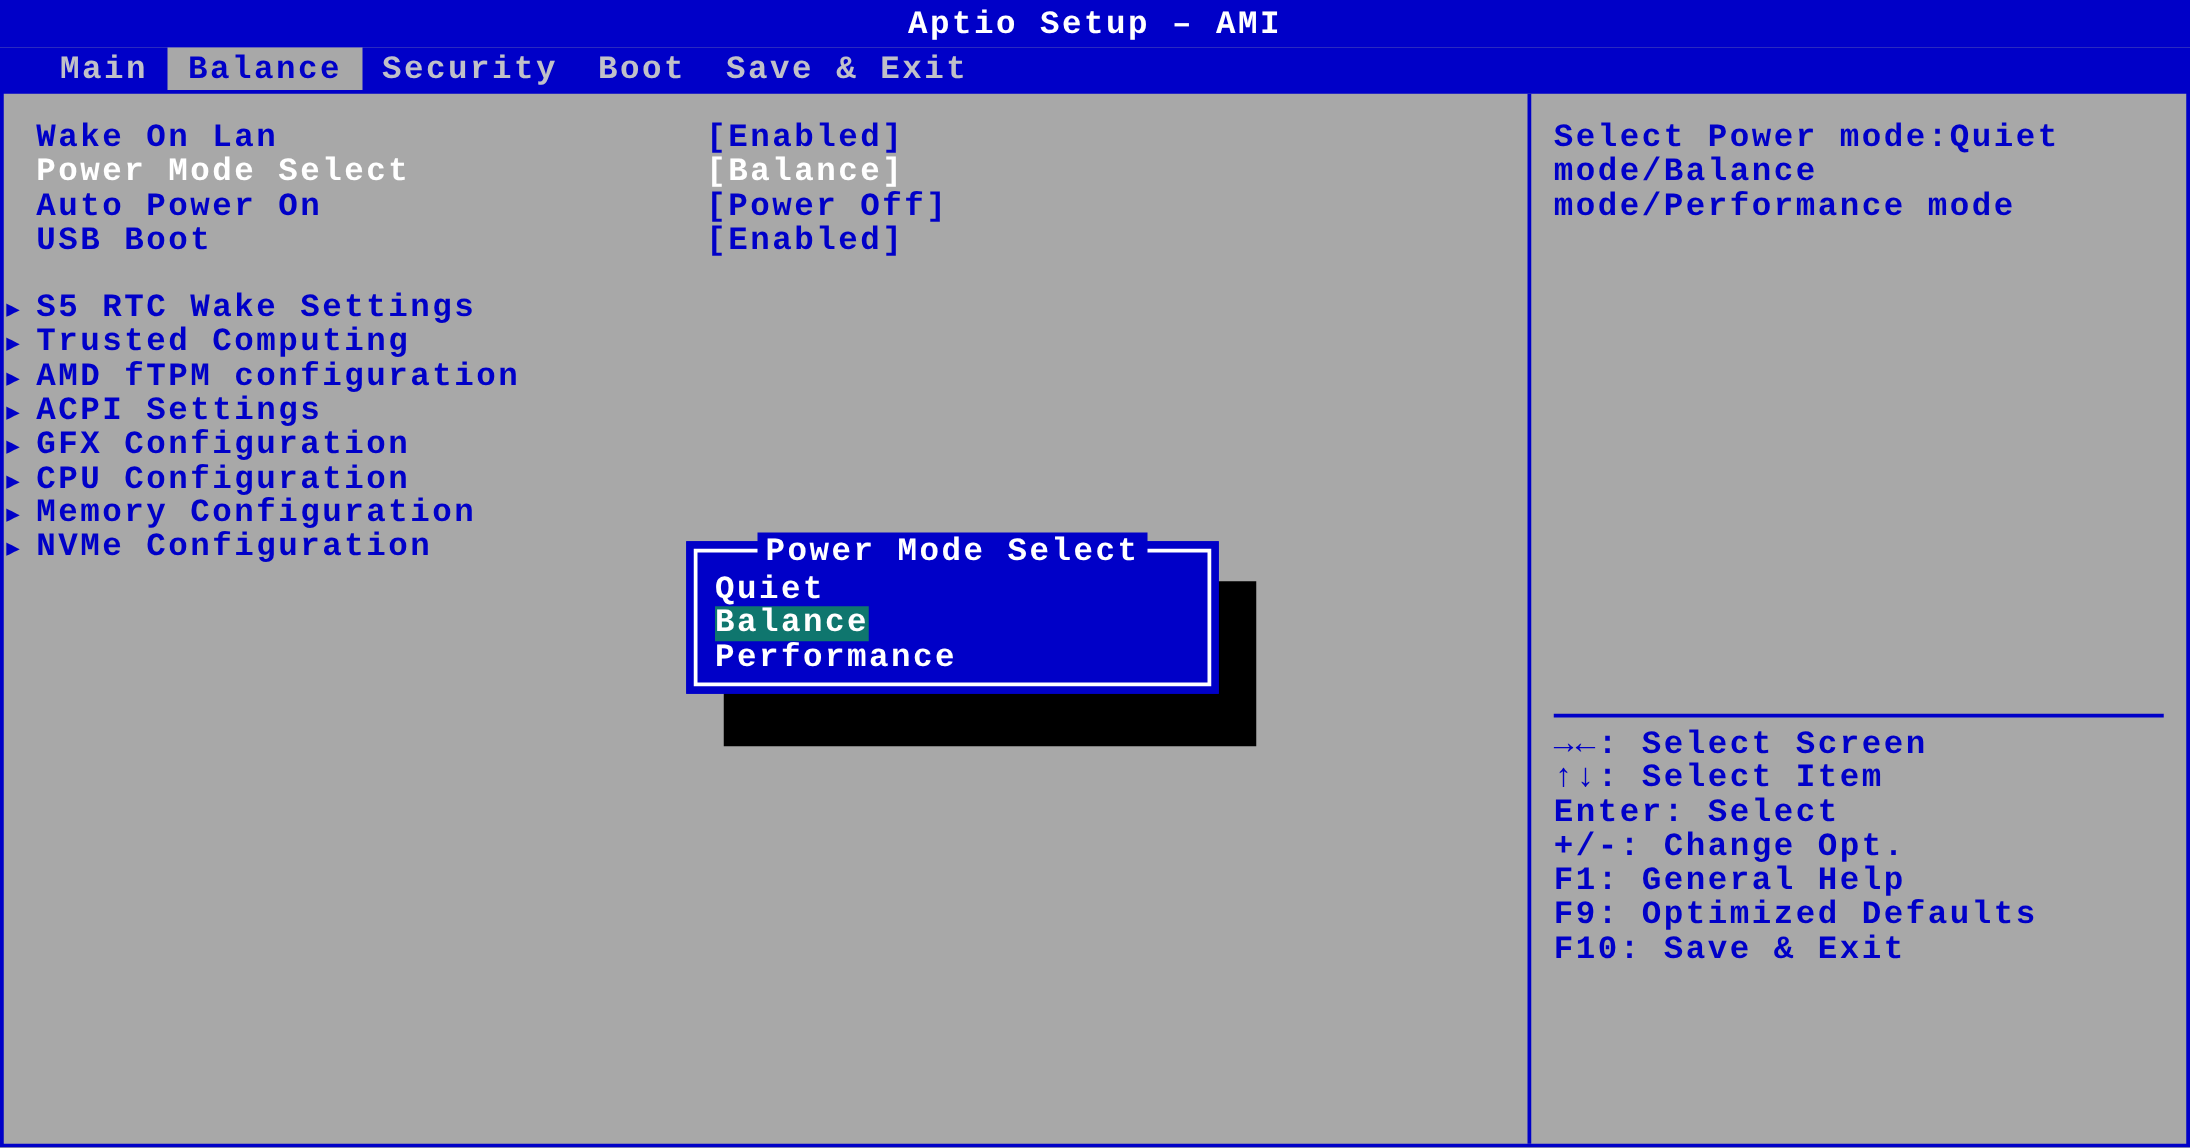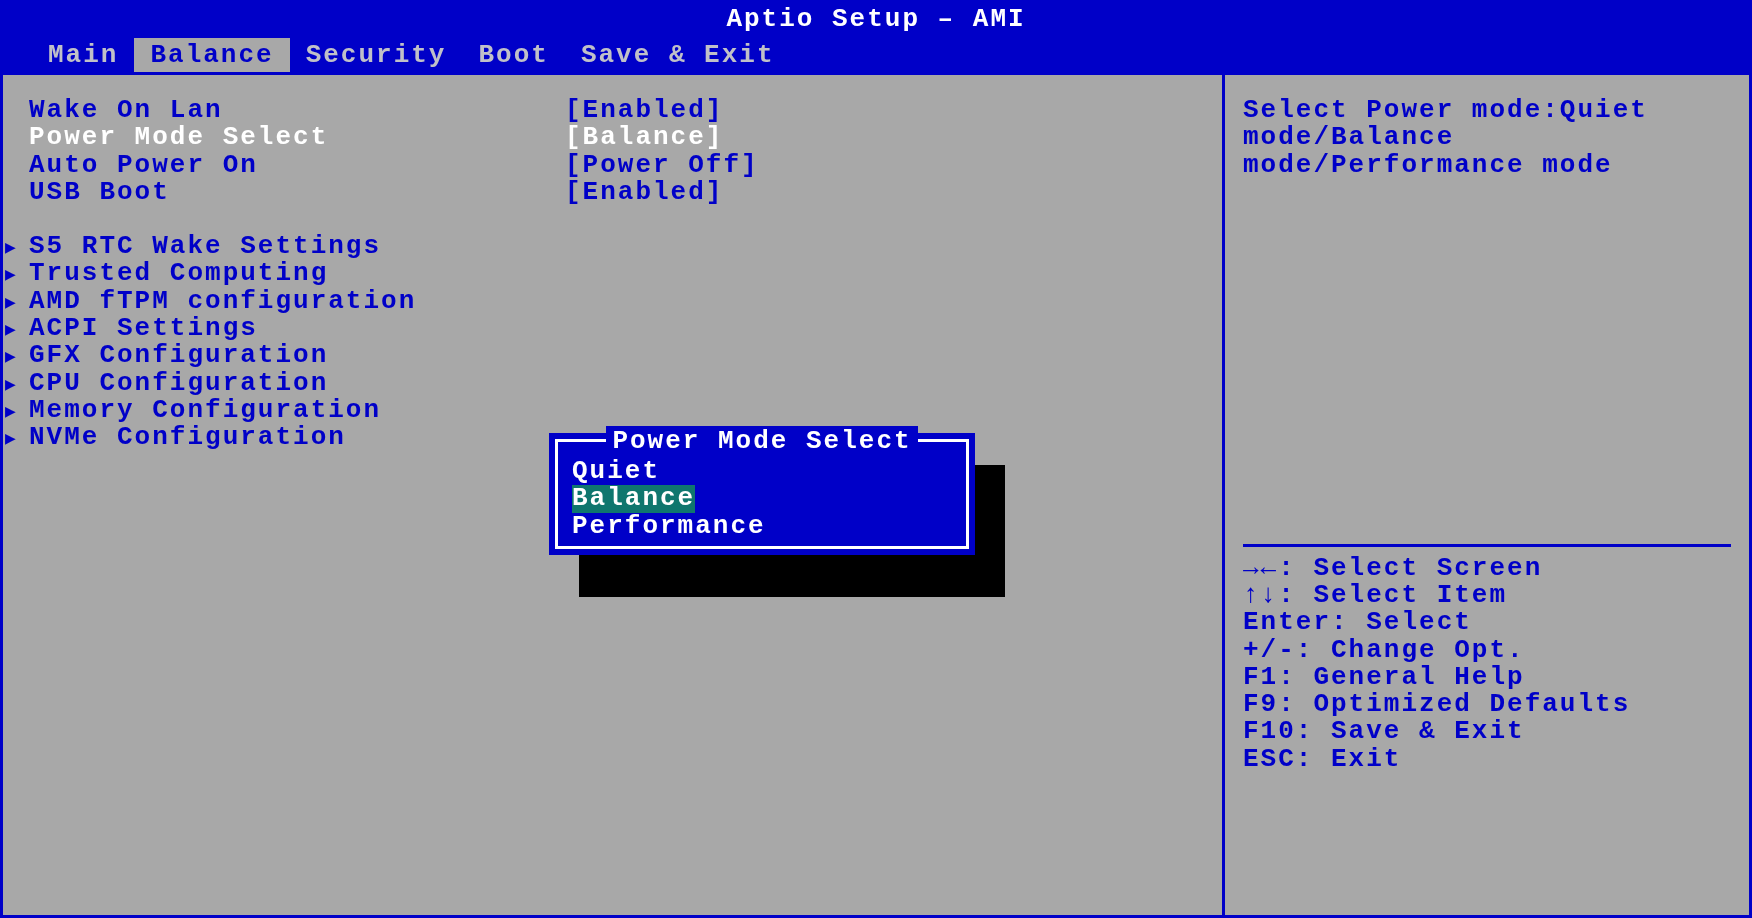--- a/index.html
+++ b/index.html
@@ -215,17 +215,16 @@
     <div class="spacer-grow"></div>
     <div class="help-divider"></div>
     <div class="key-hints">
       <div>→←: Select Screen</div>
       <div>↑↓: Select Item</div>
       <div>Enter: Select</div>
       <div>+/-: Change Opt.</div>
       <div>F1: General Help</div>
       <div>F9: Optimized Defaults</div>
       <div>F10: Save &amp; Exit</div>
-      <div>ESC: Exit</div>
     </div>
     <div style="height:120px"></div>
   </div>
 </div>
 
 </body></html>

